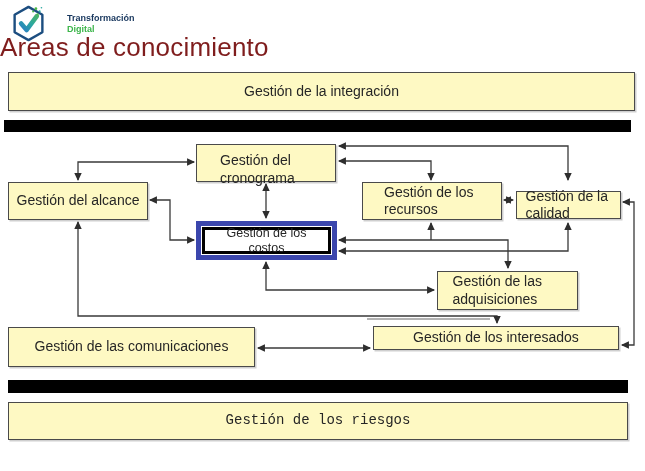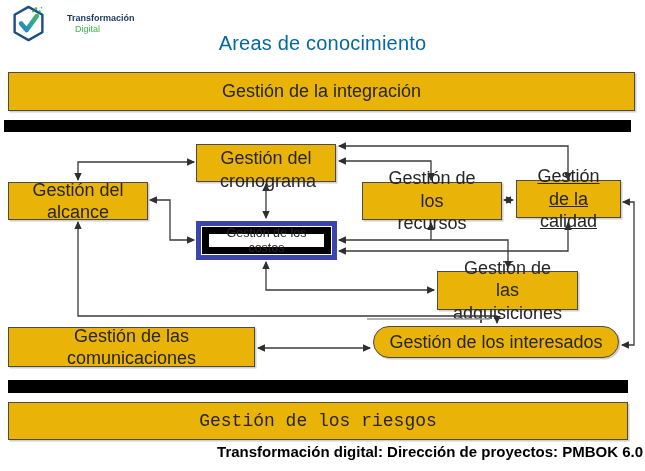--- a/index.html
+++ b/index.html
@@ -3,48 +3,48 @@
 <meta charset="utf-8">
 <style>
   html,body{margin:0;padding:0;background:#fff;}
   .page{position:relative;width:645px;height:471px;background:#ffffff;overflow:hidden;
         font-family:"Liberation Sans", sans-serif;}
   
   .logo{position:absolute;top:4px;left:10px;display:flex;align-items:center;gap:20px;}
   .logo svg{display:block;}
   .logo-text{display:flex;flex-direction:column;line-height:1.15;}
   .logo-l1{font-size:9px;font-weight:bold;color:#17365d;}
-  .logo-l2{font-size:9px;font-weight:normal;color:#3cb54a;margin-left:8px;}
+  .logo-l2{font-size:9px;font-weight:bold;color:#3cb54a;}
   
-  .title{position:absolute;top:32px;left:0;width:100%;text-align:center;
-         font-size:20px;color:#0369a1;letter-spacing:0.2px;}
+  .title{position:absolute;top:32px;left:0;width:100%;
+         font-size:26px;color:#7f1d1d;letter-spacing:0.2px;}
   
-  .node{position:absolute;background:#eab308;border:1.4px solid #4a4a4a;
+  .node{position:absolute;background:#fef9c3;border:1.4px solid #4a4a4a;
         box-shadow:1.5px 1.5px 0 #cfcfcf;
-        display:flex;align-items:center;justify-content:center;text-align:center;
-        font-size:18px;color:#262626;line-height:1.25;box-sizing:border-box;z-index:2;}
+        display:flex;align-items:center;justify-content:center;
+        font-size:14px;color:#262626;line-height:1.25;box-sizing:border-box;z-index:2;}
   .node span{display:block;}
   .integracion{left:8px;top:72px;width:627px;height:39px;}
   .cronograma{left:196px;top:144px;width:140px;height:38px;}
   .cronograma span{max-width:92px;margin-top:13px;}
   .alcance{left:8px;top:182px;width:140px;height:38px;}
   .recursos{left:362px;top:182px;width:140px;height:38px;}
   .recursos span{max-width:96px;}
-  .calidad{left:516px;top:180px;width:105px;height:38px;text-decoration:underline;}
+  .calidad{left:516px;top:191px;width:105px;height:28px;}
   .calidad span{max-width:86px;}
   .costos-outer{position:absolute;left:196px;top:221px;width:141px;height:39px;
         border:5px solid #3b46ad;background:#fff;box-sizing:border-box;z-index:3;padding:1px;}
-  .costos-inner{width:100%;height:100%;border:7px solid #000000;box-sizing:border-box;
+  .costos-inner{width:100%;height:100%;border:3px solid #000000;box-sizing:border-box;
         display:flex;align-items:center;justify-content:center;text-align:center;
         font-size:12.5px;color:#262626;line-height:1.2;}
   .costos-inner span{max-width:96px;}
   .adquisiciones{left:437px;top:271px;width:141px;height:39px;}
   .adquisiciones span{max-width:110px;}
   .comunicaciones{left:8px;top:327px;width:247px;height:40px;}
-  .interesados{left:373px;top:326px;width:246px;height:32px;border-radius:16px;}
+  .interesados{left:373px;top:326px;width:246px;height:24px;}
   .riesgos{left:8px;top:402px;width:620px;height:38px;font-family:Liberation Mono, monospace;}
   
   .bar{position:absolute;background:#000;z-index:1;}
   .bar1{left:4px;top:120px;width:627px;height:12px;}
   .bar2{left:8px;top:380px;width:620px;height:13px;}
   
   .edges{position:absolute;left:0;top:0;width:645px;height:471px;z-index:4;pointer-events:none;}
   
   .caption{position:absolute;top:443px;left:0;width:643px;text-align:right;
            font-size:15px;font-weight:bold;color:#000;}
@@ -142,15 +142,14 @@
       <path d="M431,240 V223" fill="none" stroke="#3a3a3a" stroke-width="1.3" marker-end="url(#aE)"></path>
       <path d="M339,251 H568 V223" fill="none" stroke="#3a3a3a" stroke-width="1.3" marker-start="url(#aS)" marker-end="url(#aE)"></path>
       <path d="M266,262 V290 H434" fill="none" stroke="#3a3a3a" stroke-width="1.3" marker-start="url(#aS)" marker-end="url(#aE)"></path>
       <path d="M504,200 H513" fill="none" stroke="#3a3a3a" stroke-width="1.3" marker-start="url(#aS)" marker-end="url(#aE)"></path>
       <path d="M623,202 H634 V345 H622" fill="none" stroke="#3a3a3a" stroke-width="1.3" marker-start="url(#aS)" marker-end="url(#aE)"></path>
       <path d="M78,222 V316 H497 V323" fill="none" stroke="#3a3a3a" stroke-width="1.3" marker-start="url(#aS)" marker-end="url(#aE)"></path>
       <path d="M367,319 H490" fill="none" stroke="#9a9a9a" stroke-width="1.3"></path>
       <path d="M258,348 H370" fill="none" stroke="#3a3a3a" stroke-width="1.3" marker-start="url(#aS)" marker-end="url(#aE)"></path>
     </svg>
 
-  <div class="caption">Transformación digital: Dirección de proyectos: PMBOK 6.0</div>
 
 </div>
 
 </body></html>

